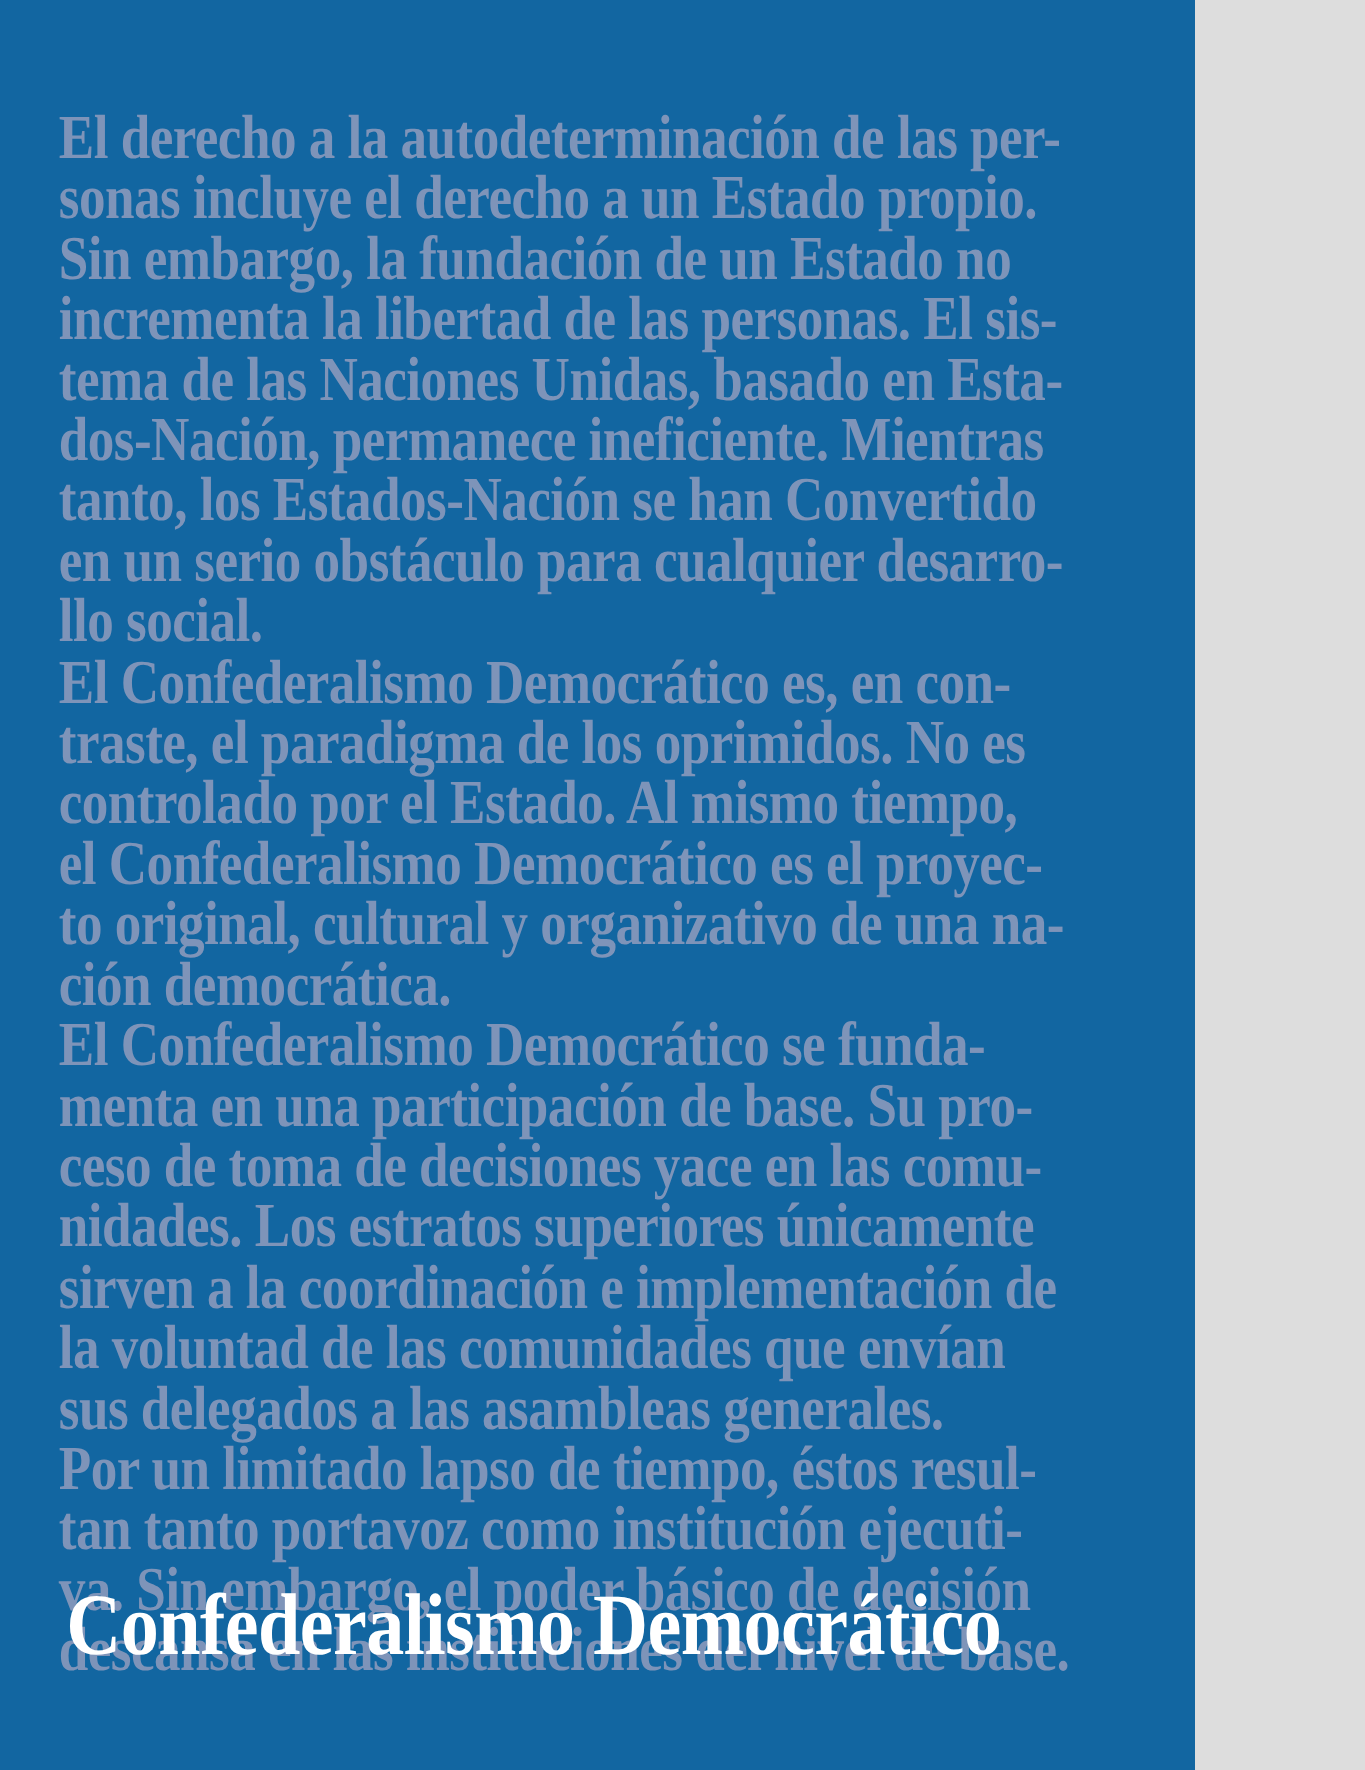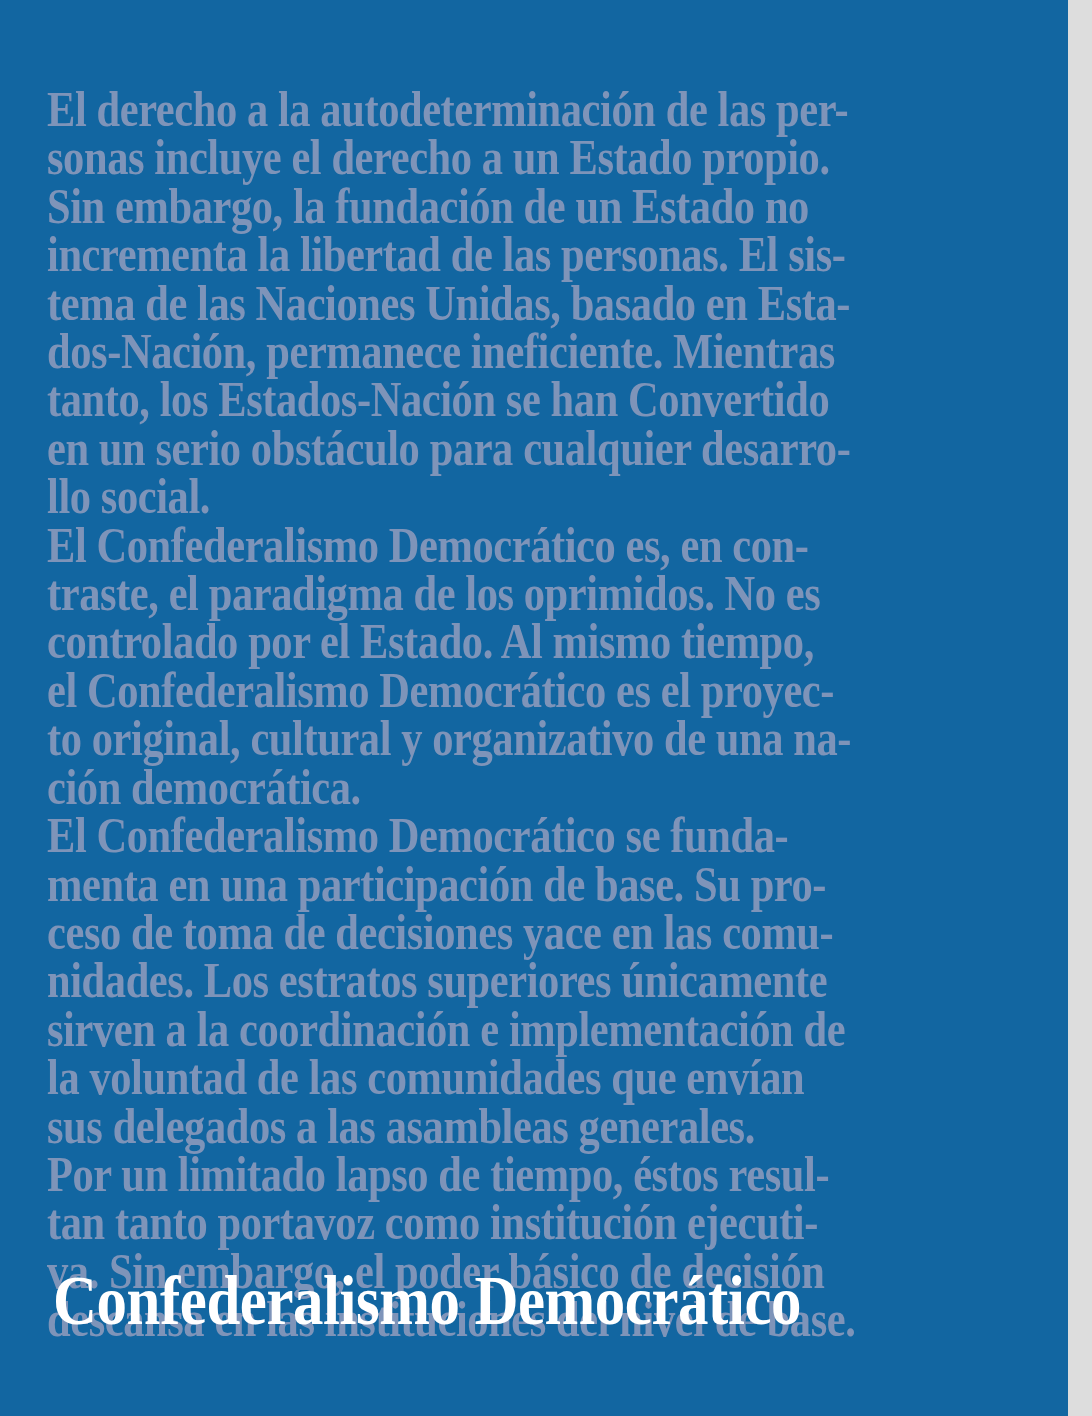--- a/index.html
+++ b/index.html
@@ -10,21 +10,21 @@
   * { box-sizing: border-box; }
   html, body { margin: 0; padding: 0; }
   body {
     width: 1092px;
     height: 1416px;
     background: #dddddd;
     font-family: "Liberation Serif", serif;
   }
   .page {
     position: relative;
-    width: 1068px;
+    width: 956px;
     height: 1416px;
     background: var(--bg);
     overflow: hidden;
   }
   .body-text {
     position: absolute;
     top: 85px;
     left: 47px;
     color: var(--body-text);
     font-weight: 700;

